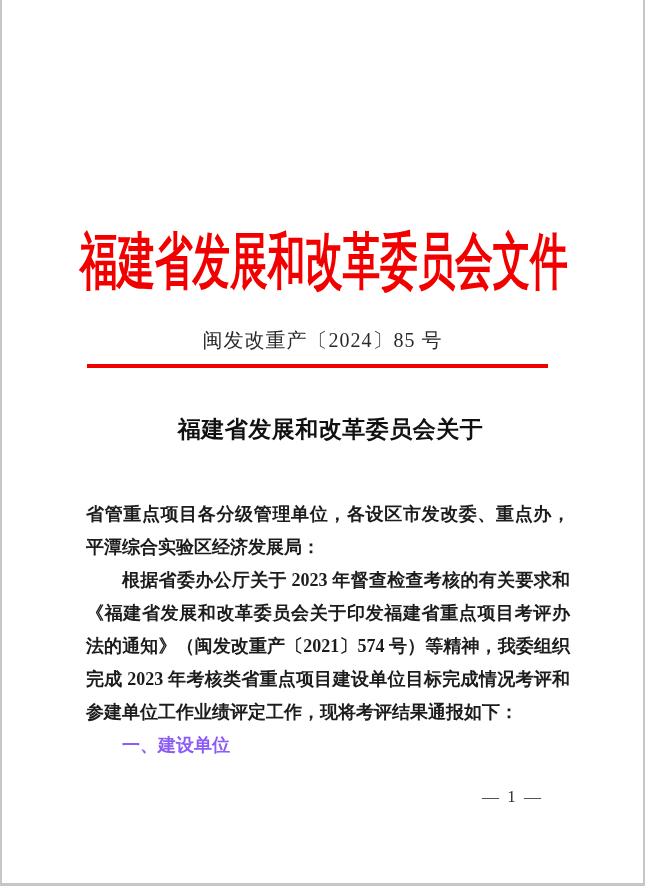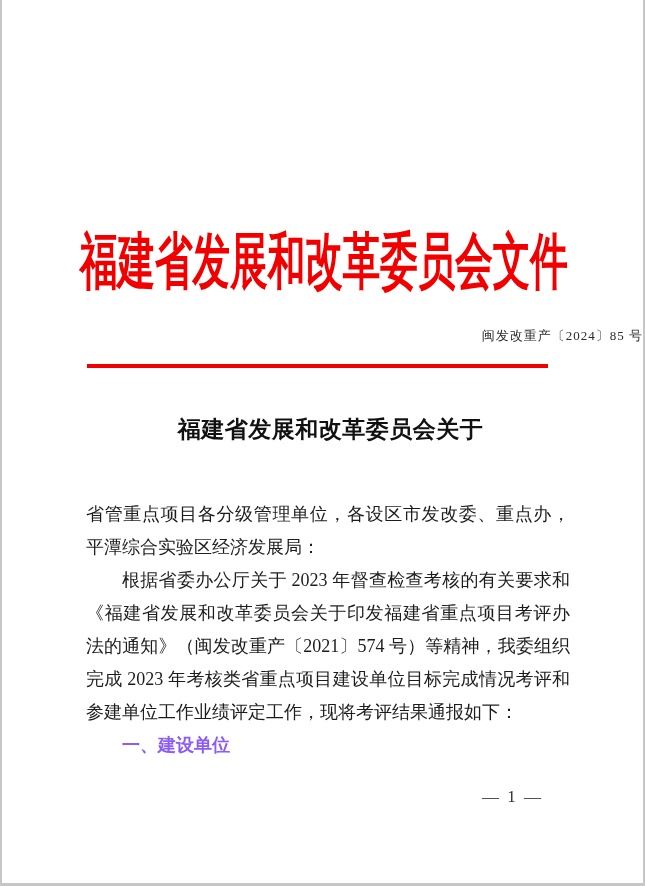--- a/index.html
+++ b/index.html
@@ -43,22 +43,22 @@
     font-weight: bold;
     color: var(--accent_red, #f20000);
     letter-spacing: 0;
   }
   
   .doc-number {
     position: absolute;
     top: 327px;
     left: 0;
     width: 100%;
-    text-align: right;
-    font-size: 13px;
+    text-align: center;
+    font-size: 20px;
     letter-spacing: 1px;
     color: #2a2a2a;
   }
   
   .red-rule {
     position: absolute;
     top: 364px;
     left: 85px;
     width: 461px;
     height: 4px;
@@ -82,21 +82,21 @@
     position: absolute;
     top: 498px;
     left: 84px;
     width: 484px;
     font-size: 18px;
     line-height: 33px;
     text-align: justify;
     text-justify: inter-ideograph;
     color: var(--ink, #1c1c1c);
   }
-  .body-block p { margin: 0; }
+  .body-block p { margin: 0; font-weight: bold; }
   .para { text-indent: 2em; }
   .section-heading {
     text-indent: 2em;
     font-weight: bold;
     font-family: "Liberation Sans", "DejaVu Sans", sans-serif;
     color: #8b5cf6;
   }
   
   .footer {
     position: absolute;

